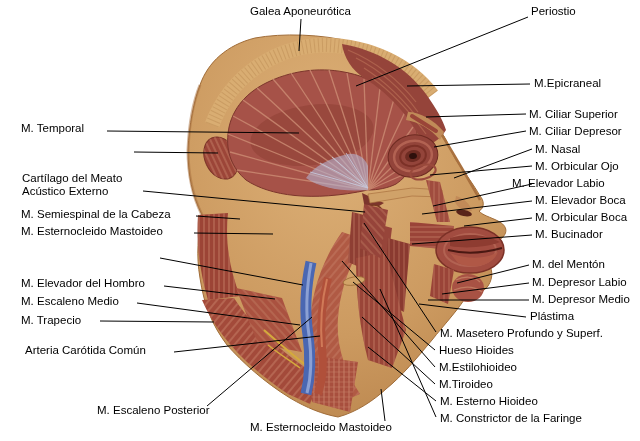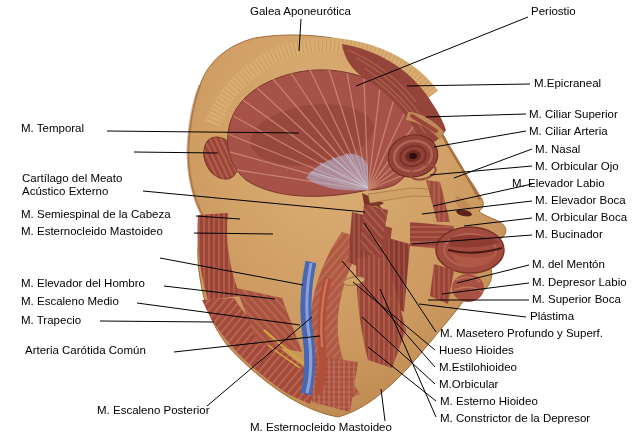--- a/index.html
+++ b/index.html
@@ -252,37 +252,37 @@
     <line x1="423" y1="384" x2="350" y2="317"></line>
     <line x1="424" y1="401" x2="356" y2="347"></line>
     <line x1="424" y1="417" x2="368" y2="289"></line>
   </g>
 </svg>
 
   <div class="lbl" style="left:238px;top:5px">Galea Aponeurótica</div>
   <div class="lbl" style="left:519px;top:5px">Periostio</div>
   <div class="lbl" style="left:522px;top:77px">M.Epicraneal</div>
   <div class="lbl" style="left:517px;top:108px">M. Ciliar Superior</div>
-  <div class="lbl" style="left:517px;top:125px">M. Ciliar Arteria</div>
+  <div class="lbl" style="left:517px;top:125px">M. Ciliar Depresor</div>
   <div class="lbl" style="left:523px;top:143px">M. Nasal</div>
   <div class="lbl" style="left:523px;top:160px">M. Orbicular Ojo</div>
   <div class="lbl" style="left:500px;top:177px">M. Elevador Labio</div>
   <div class="lbl" style="left:523px;top:194px">M. Elevador Boca</div>
   <div class="lbl" style="left:523px;top:211px">M. Orbicular Boca</div>
   <div class="lbl" style="left:523px;top:228px">M. Bucinador</div>
   <div class="lbl" style="left:520px;top:258px">M. del Mentón</div>
   <div class="lbl" style="left:520px;top:276px">M. Depresor Labio</div>
-  <div class="lbl" style="left:520px;top:293px">M. Superior Boca</div>
+  <div class="lbl" style="left:520px;top:293px">M. Depresor Medio</div>
   <div class="lbl" style="left:518px;top:310px">Plástima</div>
   <div class="lbl" style="left:428px;top:327px">M. Masetero Profundo y Superf.</div>
   <div class="lbl" style="left:427px;top:344px">Hueso Hioides</div>
   <div class="lbl" style="left:427px;top:361px">M.Estilohioideo</div>
-  <div class="lbl" style="left:427px;top:378px">M.Orbicular</div>
+  <div class="lbl" style="left:427px;top:378px">M.Tiroideo</div>
   <div class="lbl" style="left:428px;top:395px">M. Esterno Hioideo</div>
-  <div class="lbl" style="left:428px;top:412px">M. Constrictor de la Depresor</div>
+  <div class="lbl" style="left:428px;top:412px">M. Constrictor de la Faringe</div>
   <div class="lbl" style="left:9px;top:122px">M. Temporal</div>
   <div class="lbl" style="left:10px;top:172px">
     <span>Cartílago del Meato</span>
     <span>Acústico Externo</span>
   </div>
   <div class="lbl" style="left:9px;top:208px">M. Semiespinal de la Cabeza</div>
   <div class="lbl" style="left:9px;top:225px">M. Esternocleido Mastoideo</div>
   <div class="lbl" style="left:9px;top:277px">M. Elevador del Hombro</div>
   <div class="lbl" style="left:9px;top:295px">M. Escaleno Medio</div>
   <div class="lbl" style="left:9px;top:314px">M. Trapecio</div>

